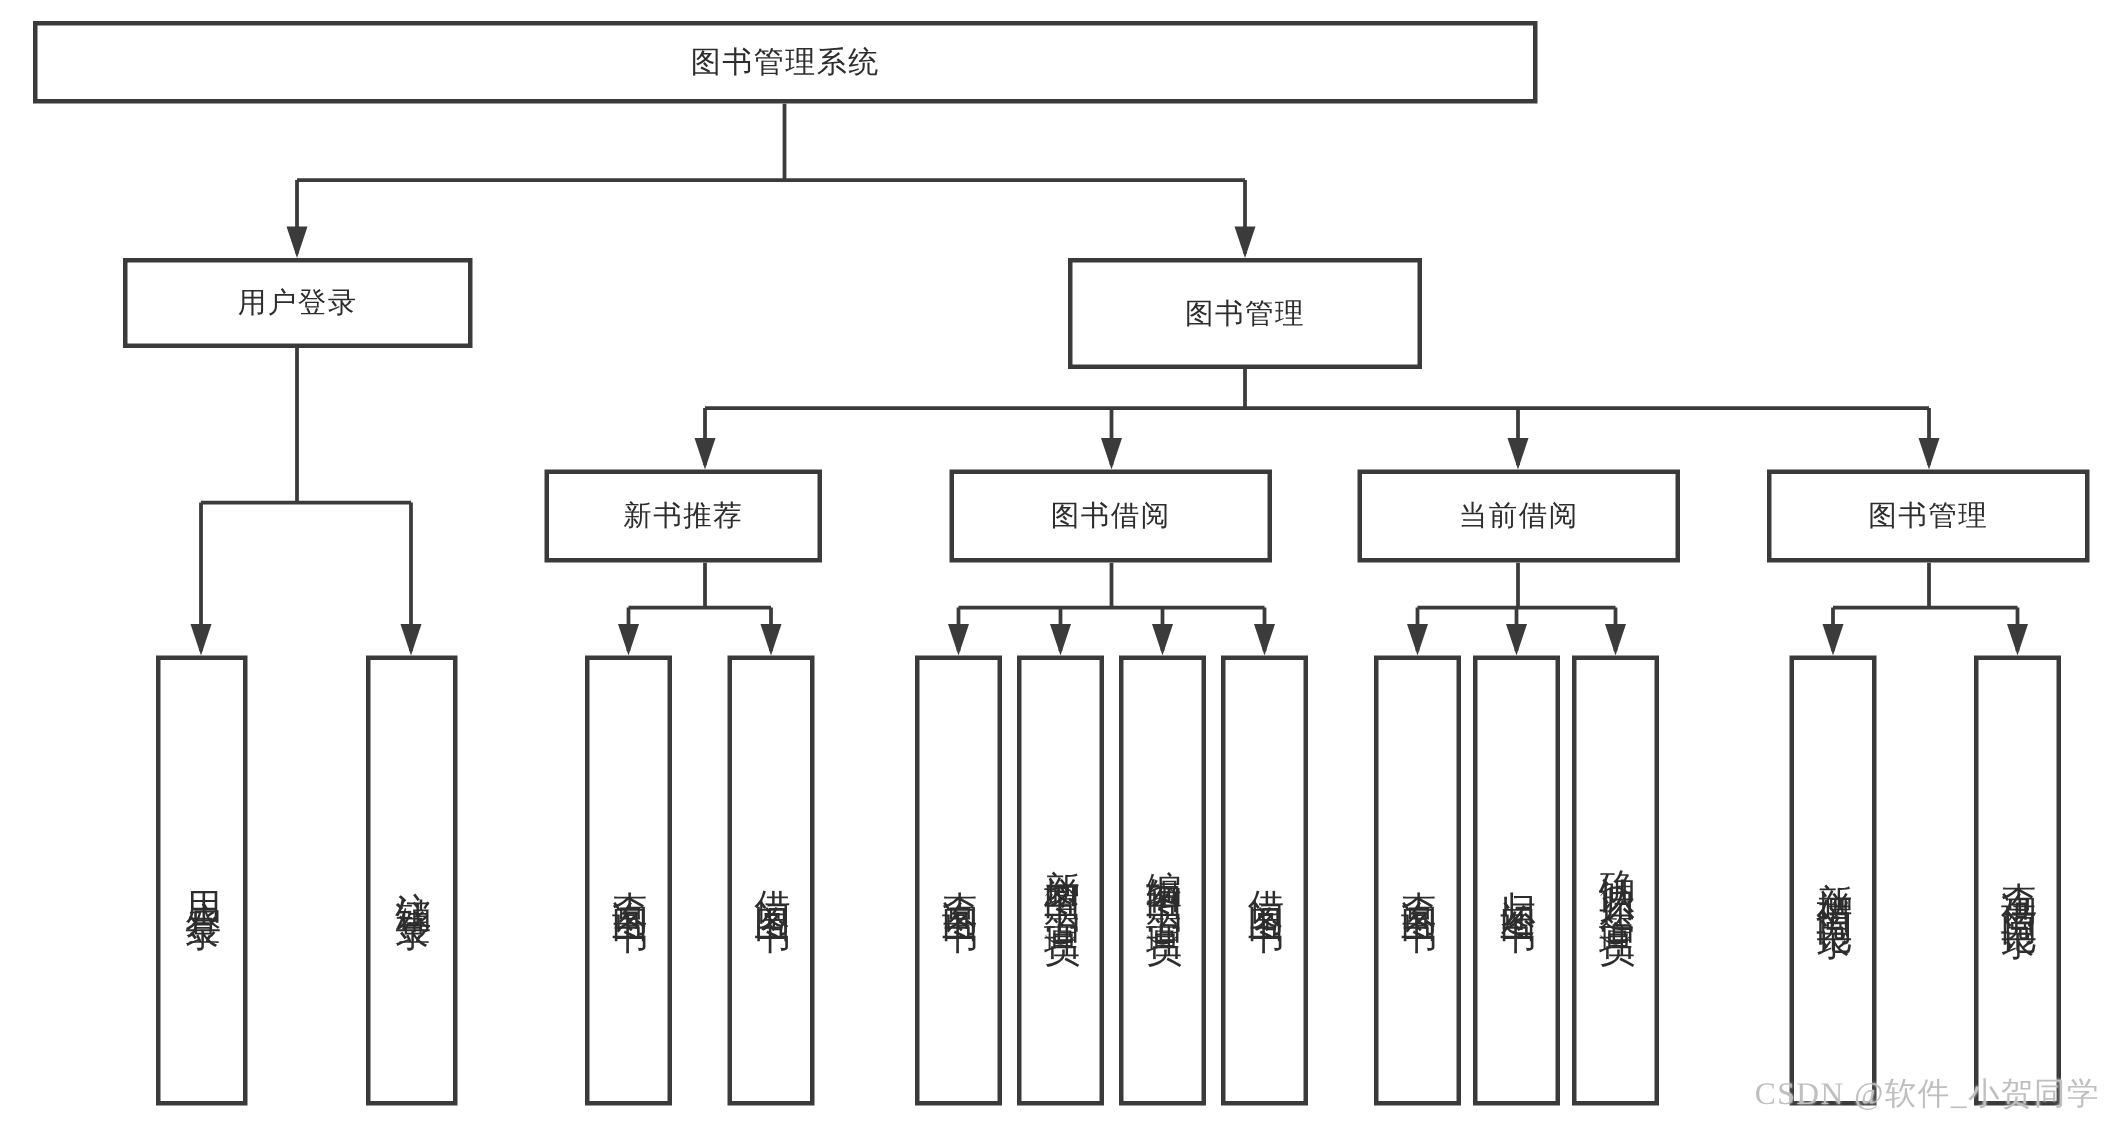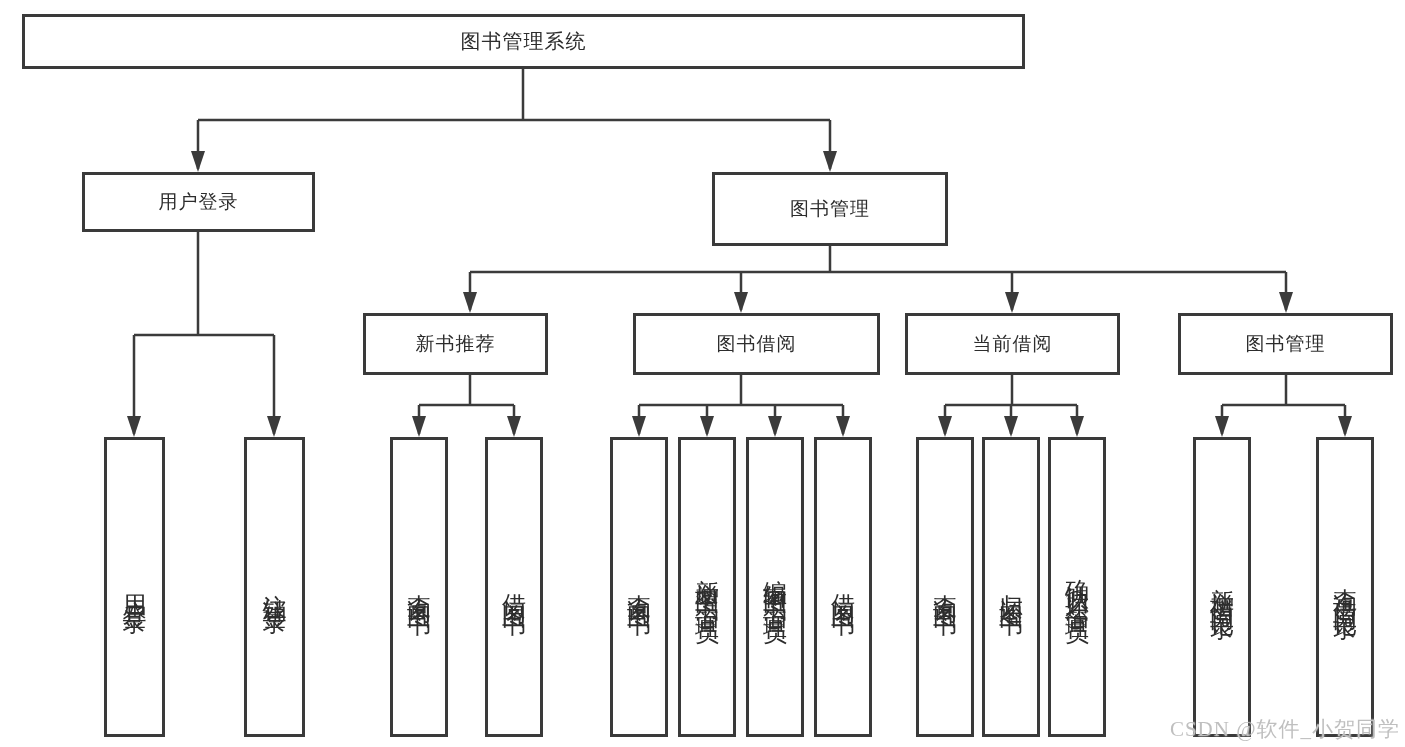--- a/index.html
+++ b/index.html
@@ -110,21 +110,21 @@
   <div class="box hbox" style="left:82px; top:172px; width:233px; height:60px;">
     <span class="label">用户登录</span>
   </div>
   <div class="box hbox" style="left:712px; top:172px; width:236px; height:74px;">
     <span class="label">图书管理</span>
   </div>
 
   <div class="box hbox" style="left:363px; top:313px; width:185px; height:62px;">
     <span class="label">新书推荐</span>
   </div>
-  <div class="box hbox" style="left:633px; top:313px; width:247px; height:62px;">
+  <div class="box hbox" style="left:633px; top:313px; width:215px; height:62px;">
     <span class="label">图书借阅</span>
   </div>
   <div class="box hbox" style="left:905px; top:313px; width:215px; height:62px;">
     <span class="label">当前借阅</span>
   </div>
   <div class="box hbox" style="left:1178px; top:313px; width:215px; height:62px;">
     <span class="label">图书管理</span>
   </div>
 
   <div class="box vbox" style="left:104px; top:437px; width:61px; height:300px;">

